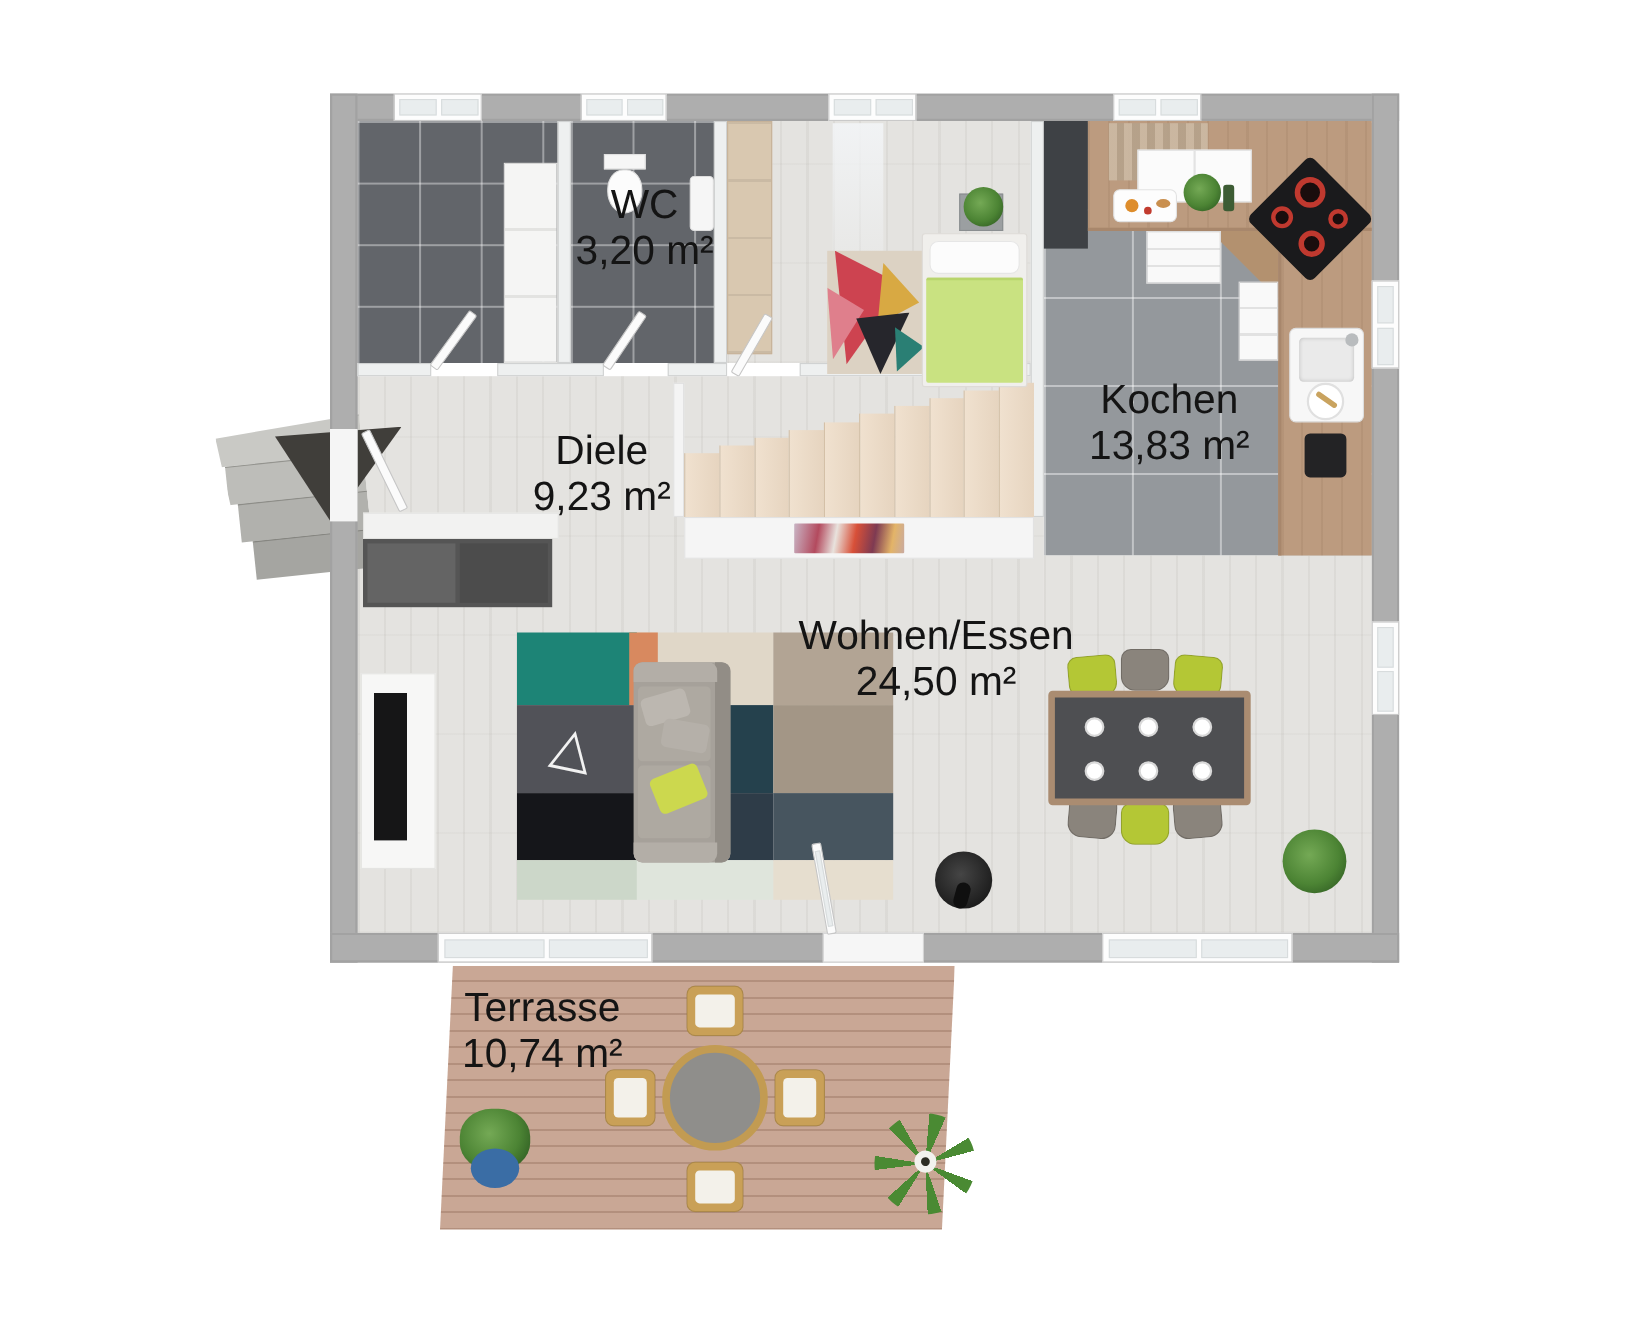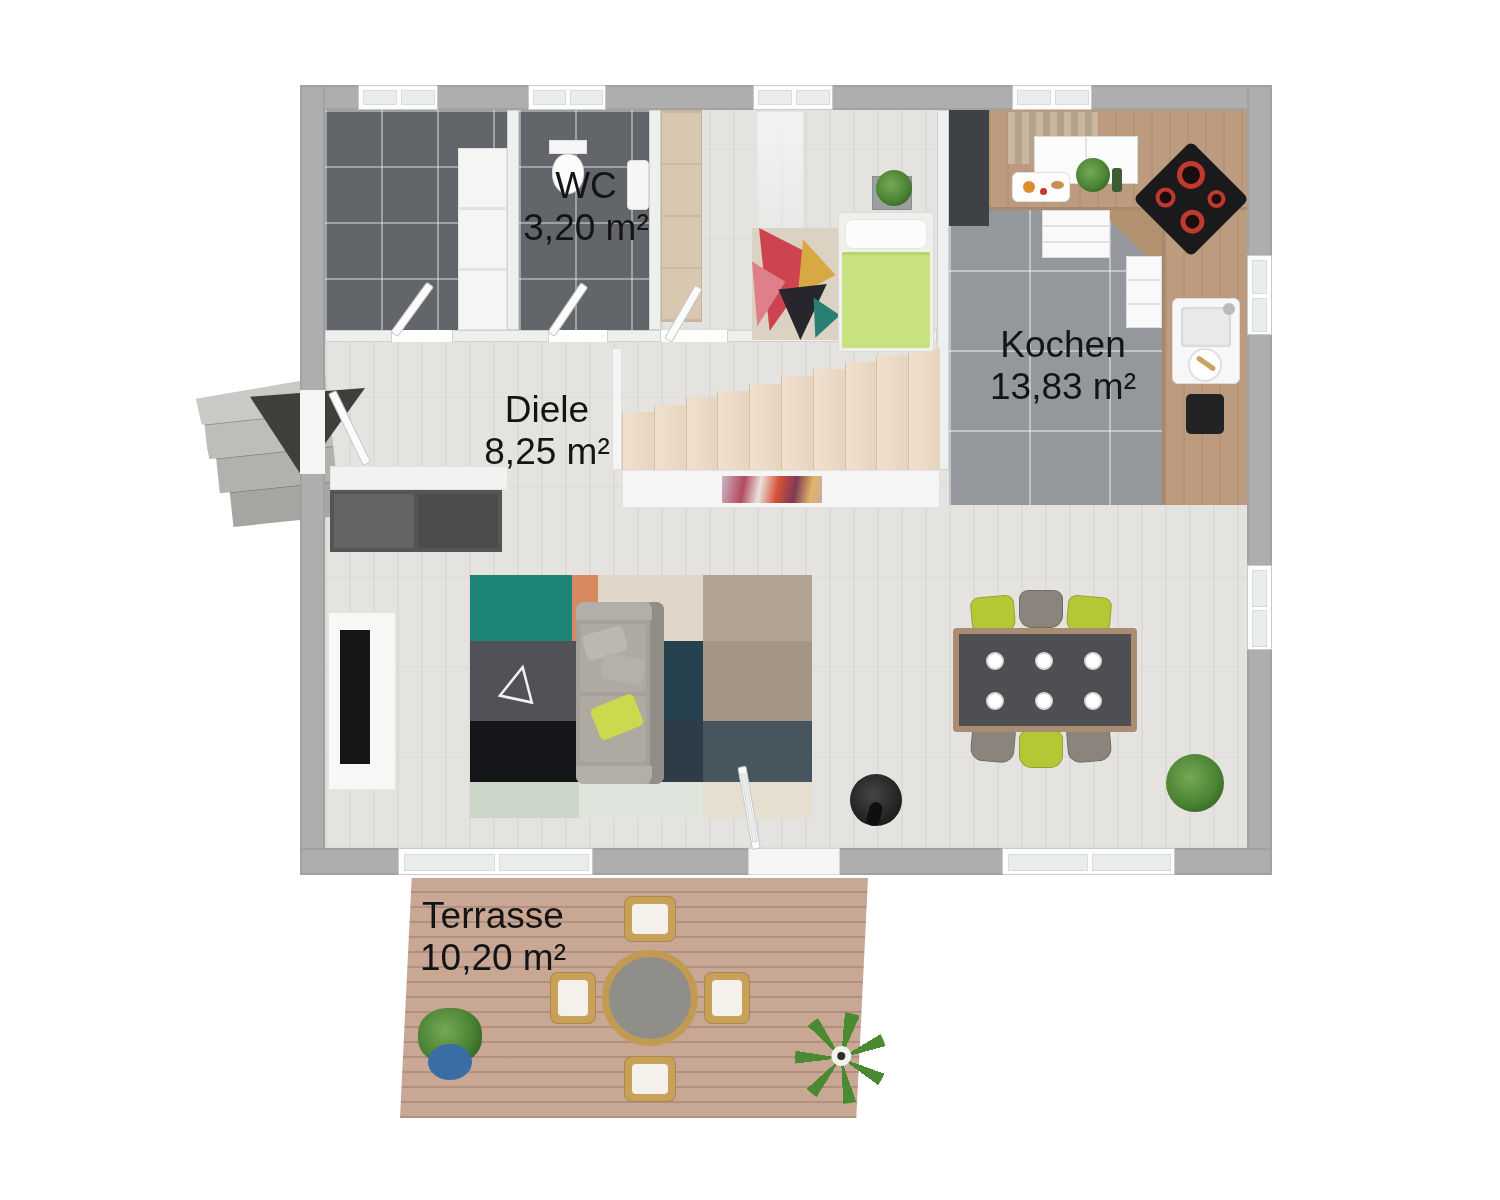--- a/index.html
+++ b/index.html
@@ -249,26 +249,30 @@
   <div class="a" style="left:795px;top:1012px;width:92px;height:92px;border-radius:50%;background:repeating-conic-gradient(#4a8a33 0 16deg,rgba(0,0,0,0) 16deg 51deg);transform:rotate(8deg)">
     <div class="a" style="left:36px;top:34px;width:20px;height:20px;border-radius:50%;background:#f2f2ee">
       <div class="a" style="left:6px;top:6px;width:8px;height:8px;border-radius:50%;background:#2d2d24"></div>
     </div>
   </div>
 
   <div class="lbl" style="left:586px;top:165px">
     <div>WC</div>
     <div>3,20 m²</div>
   </div>
-  <div class="lbl" style="left:1063px;top:324px">
+  <div class="lbl" style="left:1063px;top:342px">
     <div>Kochen</div>
     <div>13,83 m²</div>
   </div>
   <div class="lbl" style="left:547px;top:389px">
     <div>Diele</div>
-    <div>8,25 m²</div>
+    <div>9,23 m²</div>
+  </div>
+  <div class="lbl" style="left:851px;top:557px">
+    <div>Wohnen/Essen</div>
+    <div>24,50 m²</div>
   </div>
   <div class="lbl" style="left:493px;top:895px">
     <div>Terrasse</div>
-    <div>10,20 m²</div>
+    <div>10,74 m²</div>
   </div>
 
 </div>
 
 </body></html>

